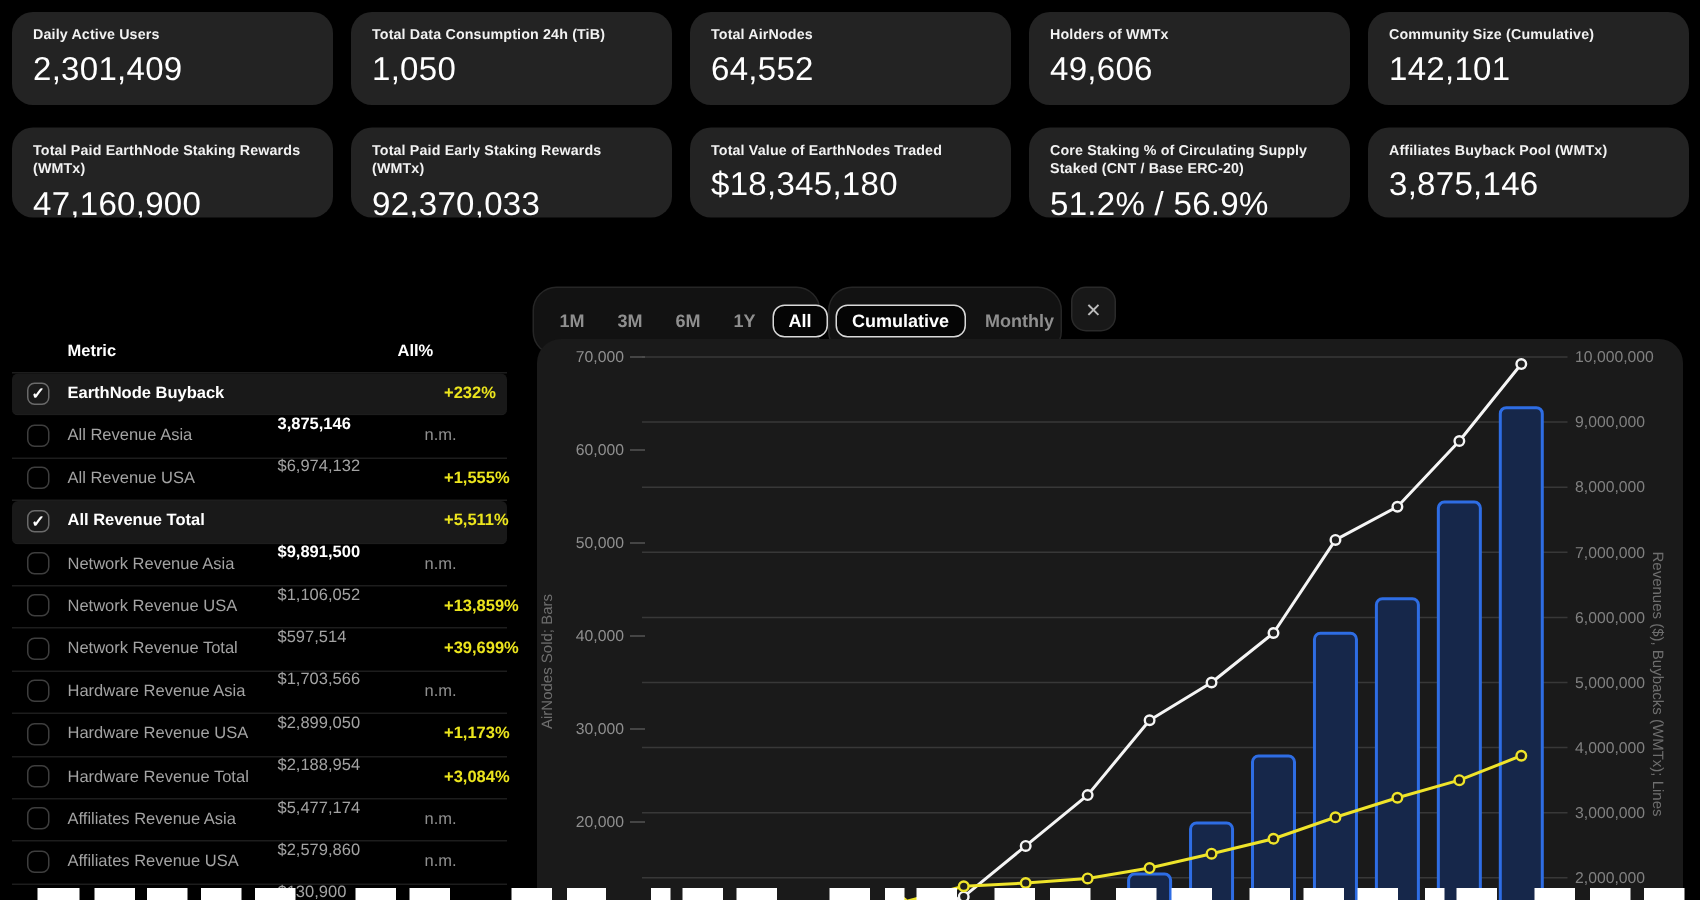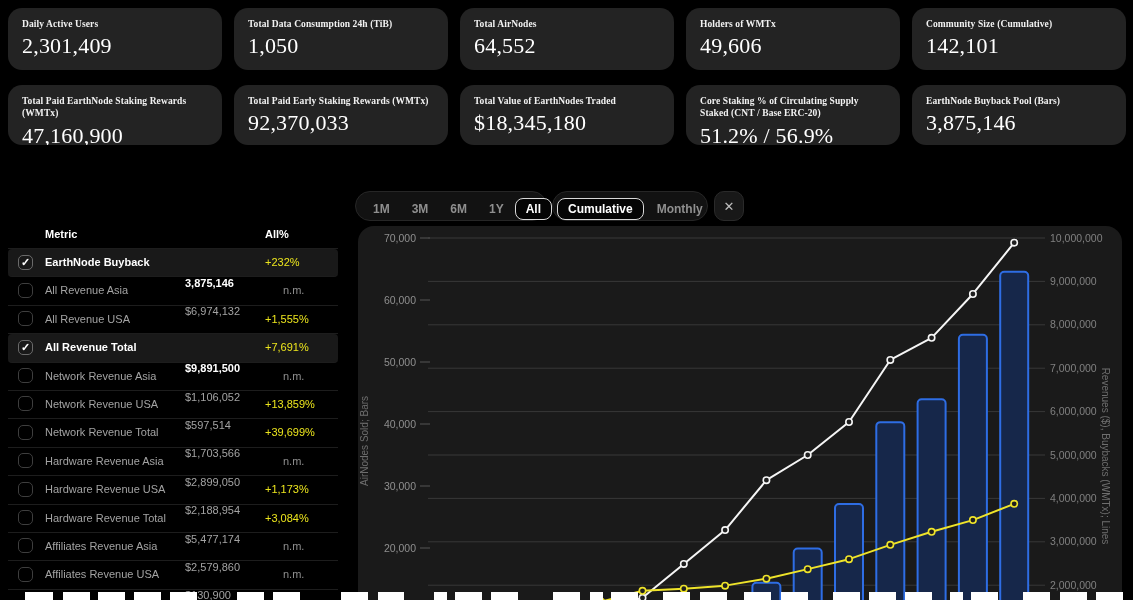--- a/index.html
+++ b/index.html
@@ -2,21 +2,21 @@
 <html><head>
 <meta charset="utf-8">
 <style>
   html,body{margin:0;padding:0;background:#000;}
   body{
     width:1133px;height:600px;overflow:hidden;position:relative;
     font-family:"Liberation Sans", sans-serif;color:#fff;
     -webkit-font-smoothing:antialiased;
   }
   
-  .card-row{position:absolute;left:8px;right:7px;display:flex;gap:12px;font-family:Liberation Serif, serif;}
+  .card-row{position:absolute;left:8px;right:7px;display:flex;gap:12px;}
   .card-row.r1{top:8px;height:62px;}
   .card-row.r2{top:85px;height:60px;}
   .card{
     flex:1;background:#232323;border-radius:14px;padding:10px 14px;
     box-sizing:border-box;display:flex;flex-direction:column;overflow:hidden;
   }
   .card .lbl{font-size:9.5px;font-weight:bold;color:#f2f2f2;line-height:1.3;letter-spacing:.1px;}
   .card .val{font-size:22px;color:#fff;margin-top:3px;letter-spacing:.2px;}
   
   .mtable{position:absolute;left:8px;top:222px;width:330px;}
@@ -26,26 +26,26 @@
   .mrow{position:relative;height:28.4px;border-bottom:1px solid #1d1d1d;box-sizing:border-box;}
   .mrow.checked{background:#191919;border-radius:4px;}
   .mrow .cb{
     position:absolute;left:10px;top:5.5px;width:15px;height:15px;border-radius:5px;
     border:1.5px solid #3e3e3e;display:flex;align-items:center;justify-content:center;
     font-size:10px;color:#cfcfcf;box-sizing:border-box;
   }
   .mrow.checked .cb{border-color:#6a6a6a;}
   .mrow span{position:absolute;top:7px;font-size:11px;color:#a3a3a3;white-space:nowrap;}
   .mrow.checked span{color:#fff;font-weight:bold;}
-  .mrow .pct.hl{color:#ece51d;font-weight:normal;}
+  .mrow .pct.hl{color:#ece51d;font-weight:bold;margin-left:31px;}
   .mrow .pct.nm{color:#8f8f8f;font-weight:normal;margin-left:18px;}
   .mrow.checked .pct.hl{color:#ece51d;}
   
-  .ctrl{position:absolute;top:191px;height:30px;box-sizing:border-box;background:#121212;
-        border:1px solid #262626;border-radius:16px;display:flex;align-items:flex-end;}
+  .ctrl{position:absolute;top:191px;height:46px;box-sizing:border-box;background:#121212;
+        border:1px solid #262626;border-radius:16px;display:flex;align-items:center;}
   .ctrl.range{left:355px;width:192px;padding:0 6px;justify-content:space-between;}
   .ctrl.mode{left:552px;width:156px;padding:0 4px;gap:2px;}
   .ctrl-btn{
     font-size:12px;font-weight:bold;color:#8f8f8f;background:transparent;border:1.5px solid transparent;
     border-radius:8px;padding:4px 10px;cursor:pointer;font-family:inherit;line-height:1;
   }
   .ctrl-btn.sel{color:#fff;border-color:#d9d9d9;background:#050505;}
   .close-btn{
     position:absolute;left:714px;top:191px;width:30px;height:30px;box-sizing:border-box;
     background:#181818;border:1px solid #2a2a2a;border-radius:10px;color:#bdbdbd;
@@ -97,21 +97,21 @@
     </div>
     <div class="card">
       <div class="lbl">Total Value of EarthNodes Traded</div>
       <div class="val">$18,345,180</div>
     </div>
     <div class="card">
       <div class="lbl">Core Staking % of Circulating Supply Staked (CNT / Base ERC-20)</div>
       <div class="val">51.2% / 56.9%</div>
     </div>
     <div class="card">
-      <div class="lbl">EarthNode Buyback Pool (Bars)</div>
+      <div class="lbl">Affiliates Buyback Pool (WMTx)</div>
       <div class="val">3,875,146</div>
     </div>
   </div>
 
 <div class="mtable">
   <div class="mhead">
     <span class="col-metric">Metric</span>
     <span class="col-val">Aug-25</span>
     <span class="col-pct">All%</span>
   </div>
@@ -135,21 +135,21 @@
         <span class="col-metric">All Revenue USA</span>
         <span class="col-val">$2,917,368</span>
         <span class="col-pct pct hl">+1,555%</span>
       </div>
       <div class="mrow checked">
         <div class="cb">
           <span style="position: static;">✓</span>
         </div>
         <span class="col-metric">All Revenue Total</span>
         <span class="col-val">$9,891,500</span>
-        <span class="col-pct pct hl">+7,691%</span>
+        <span class="col-pct pct hl">+5,511%</span>
       </div>
       <div class="mrow">
         <div class="cb"></div>
         <span class="col-metric">Network Revenue Asia</span>
         <span class="col-val">$1,106,052</span>
         <span class="col-pct pct nm">n.m.</span>
       </div>
       <div class="mrow">
         <div class="cb"></div>
         <span class="col-metric">Network Revenue USA</span>

